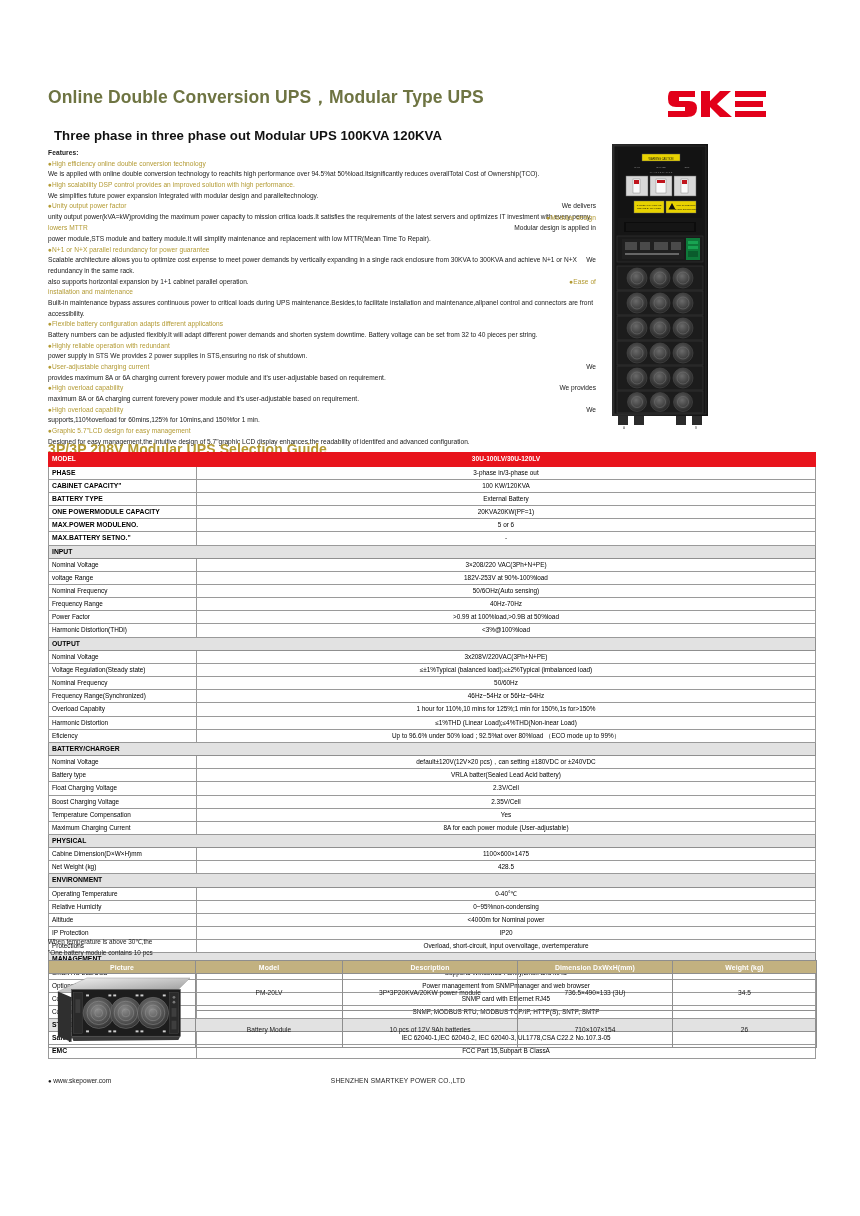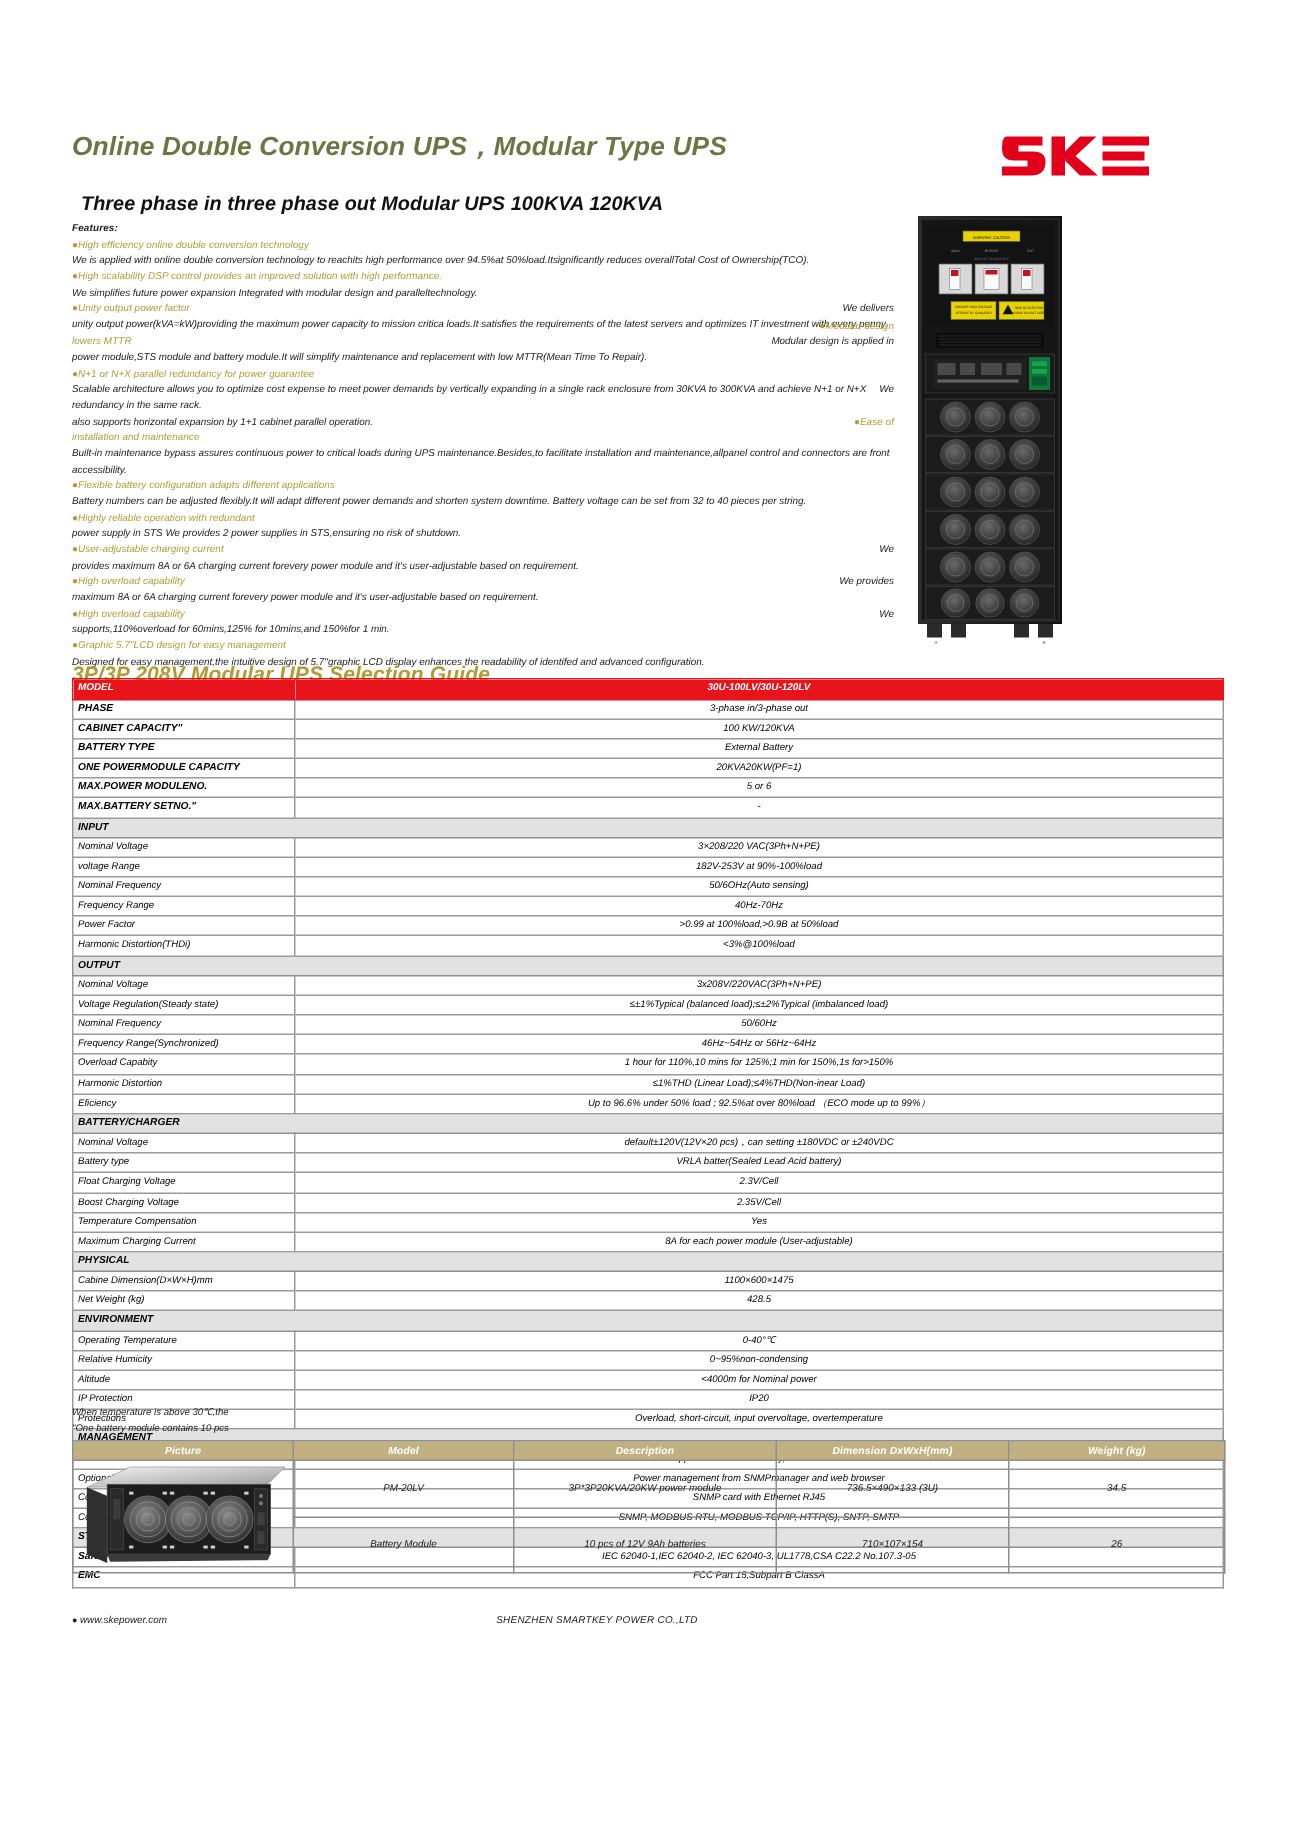--- a/index.html
+++ b/index.html
@@ -7,21 +7,21 @@
   body {
     width: 860px;
     height: 1216px;
     background: #ffffff;
     font-family: "Liberation Sans", sans-serif;
     color: #000;
     position: relative;
     overflow: hidden;
   }
 
-  .page { position: absolute; left: 0; top: 0; width: 860px; height: 928px; font-style: italic; }
+  .page { position: absolute; left: 0; top: 0; width: 860px; height: 928px; }
 
   
   .header-zone { position: absolute; left: 48px; top: 88px; width: 770px; }
 
   .main-title {
     font-size: 17.5px;
     font-weight: bold;
     color: #6e7442;
     letter-spacing: 0.1px;
     line-height: 1.1;

